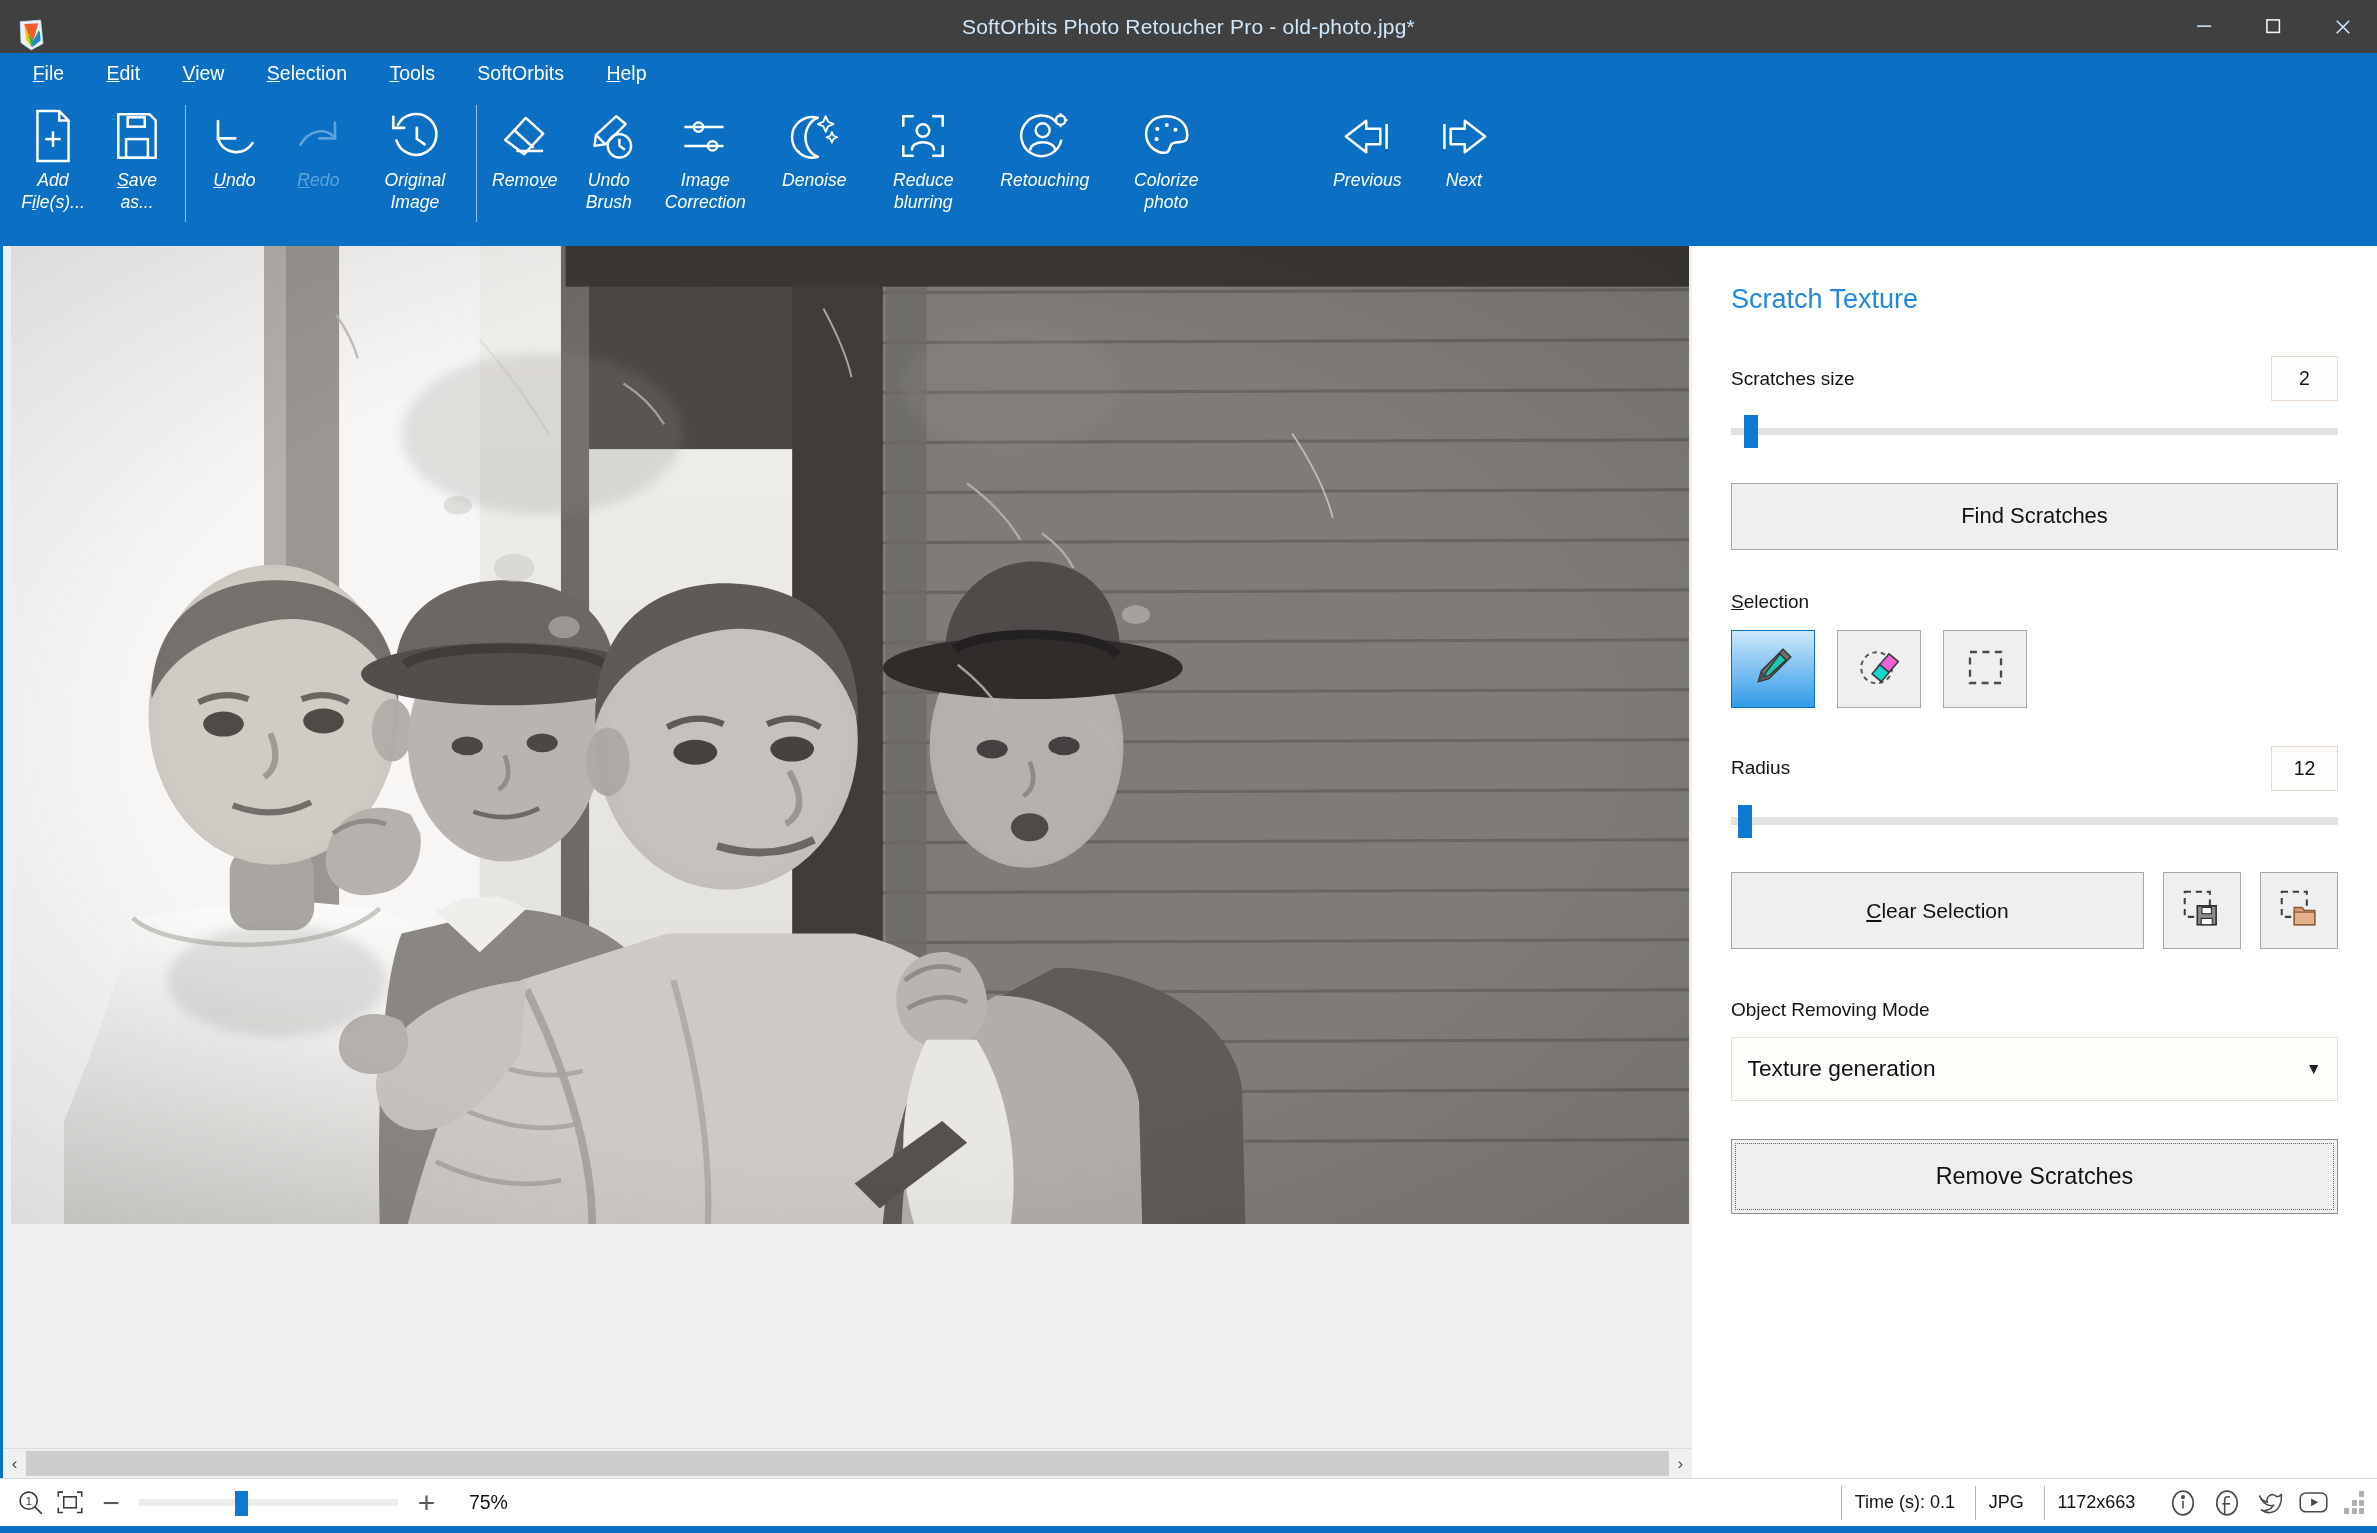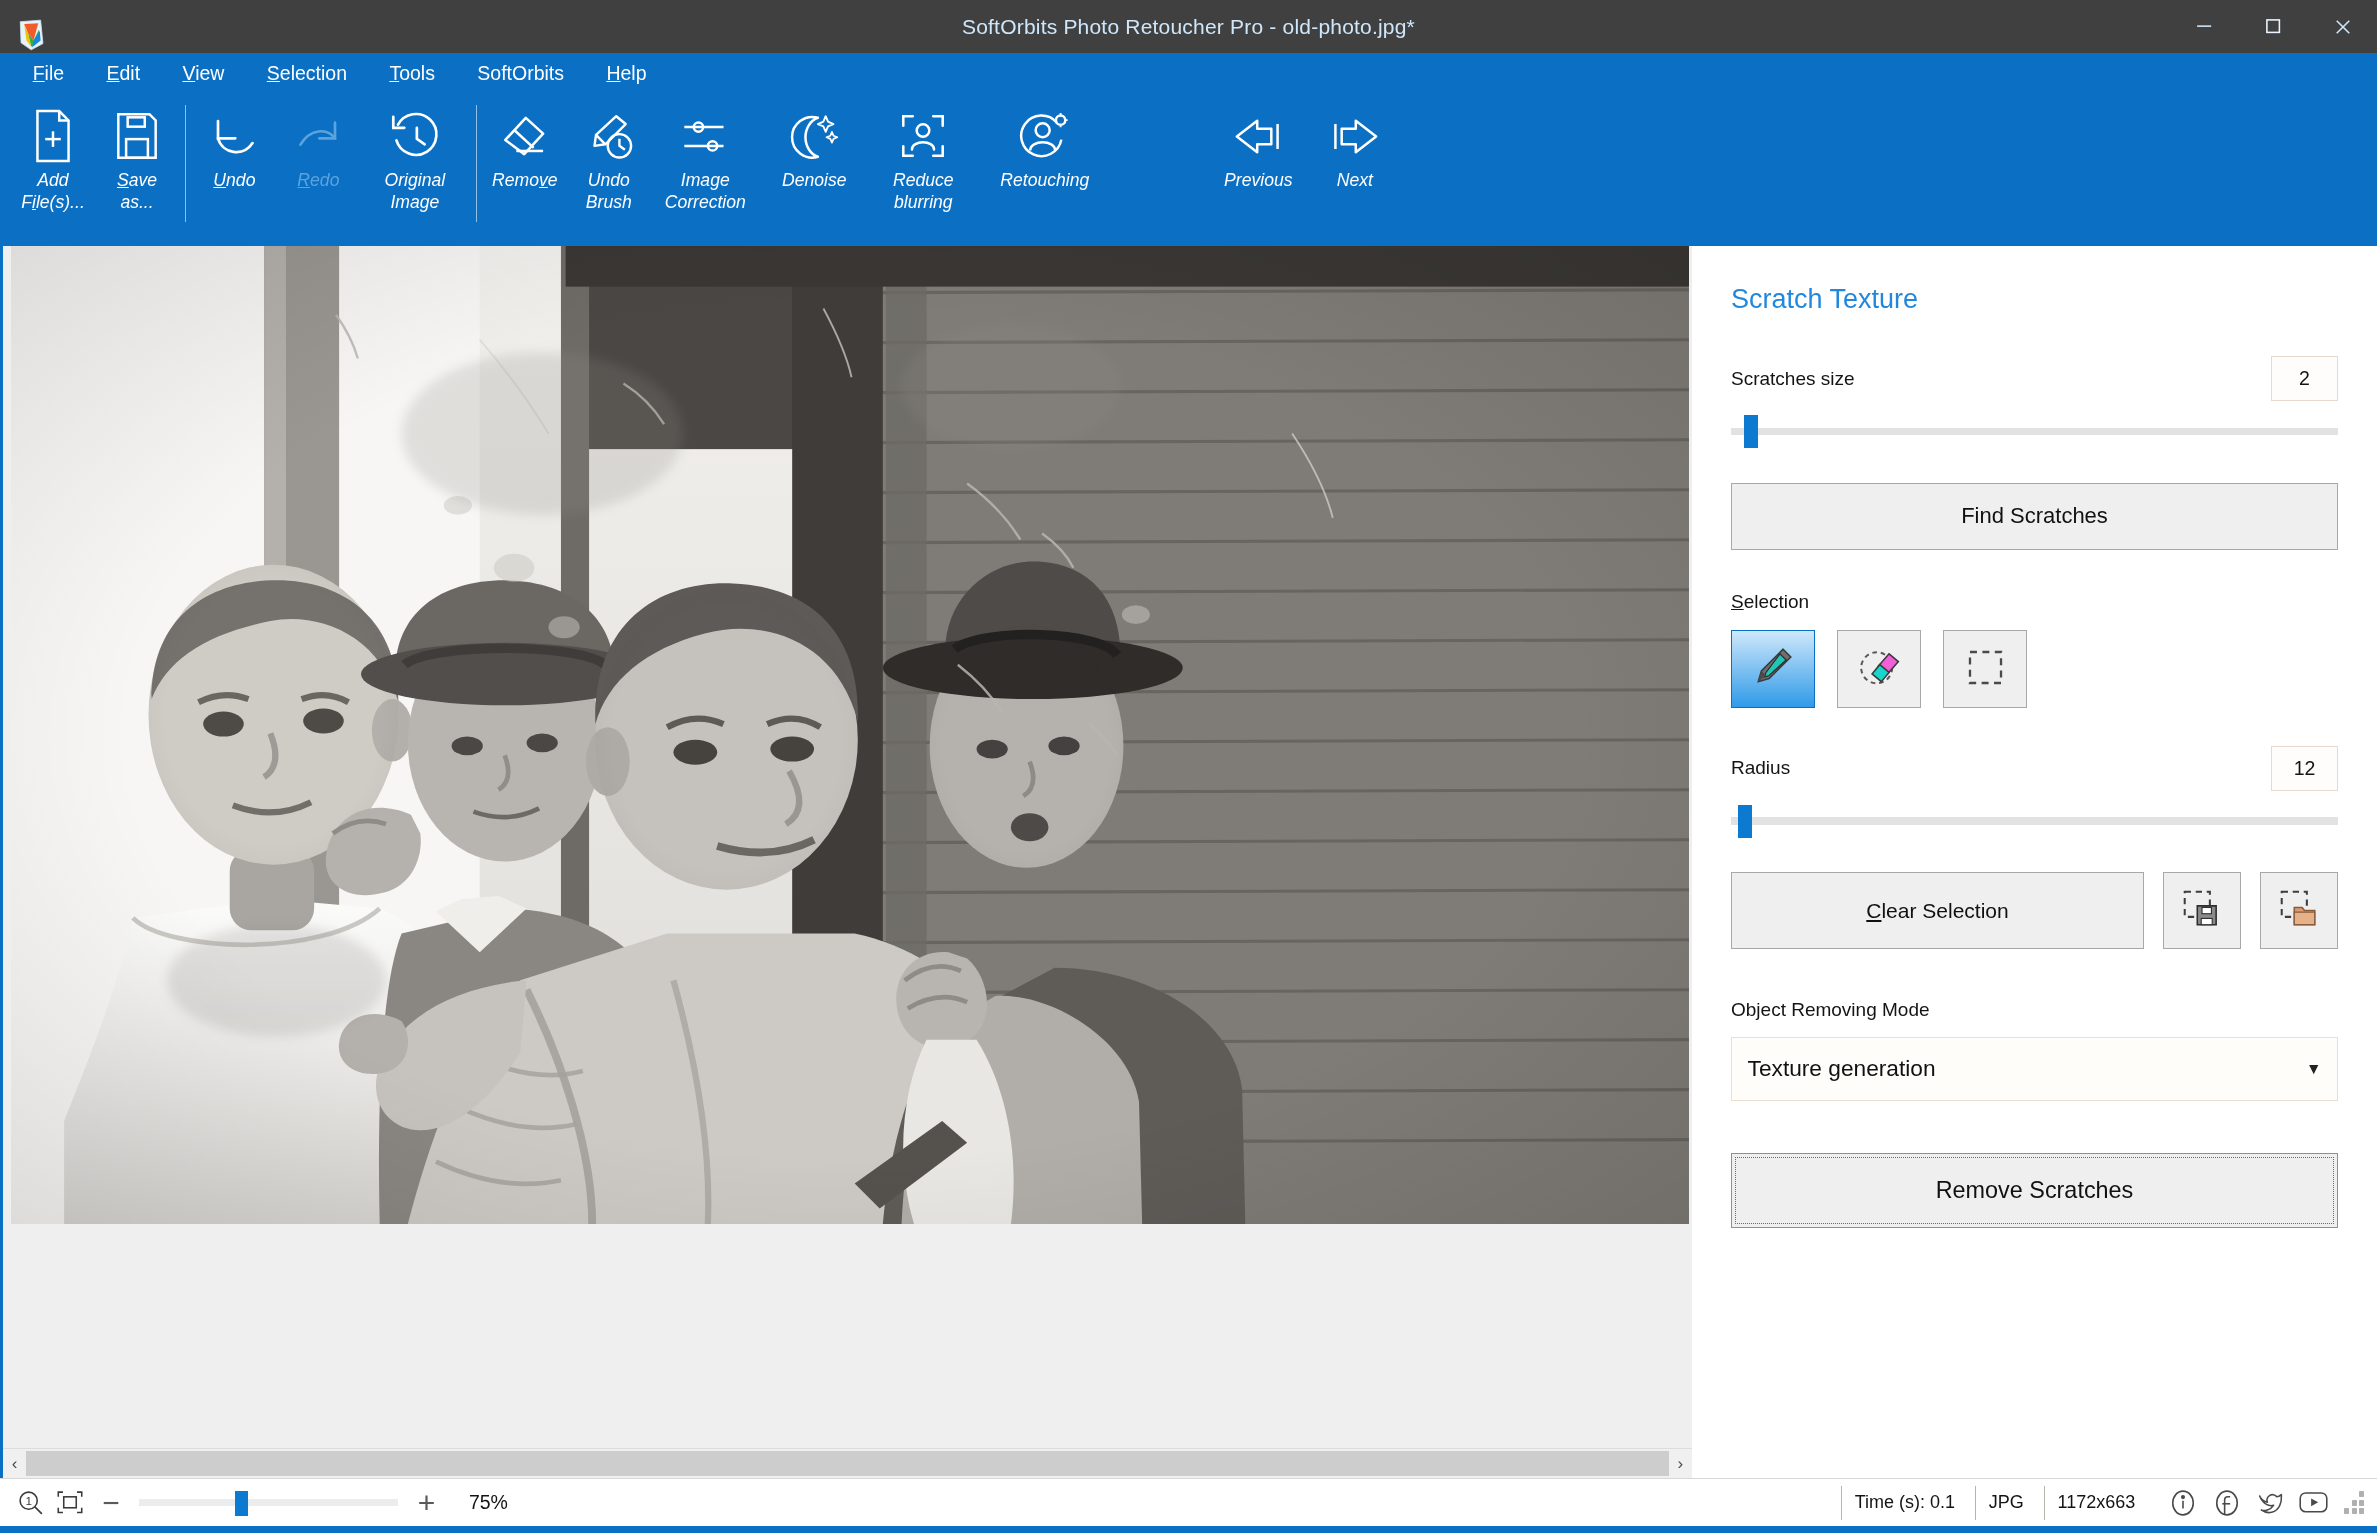--- a/index.html
+++ b/index.html
@@ -230,21 +230,21 @@
     background: #efefef;
     display: flex; align-items: center; justify-content: center;
   }
   .combo {
     width: 100%; height: 64px;
     border: 0.8px solid #e8ded2;
     background: #fffdfa;
     display: flex; align-items: center;
     padding: 0 15.6px;
     font-size: 22.7px; color: #111;
-    margin-bottom: 52px;
+    margin-bottom: 38px;
   }
   .combo .caret { margin-left: auto; font-size: 15.6px; color: #222; }
   .btn-remove {
     width: 100%; height: 75px;
     font-size: 23.4px;
     border: 0.8px solid #8f8f8f;
     position: relative;
   }
   .btn-remove::after {
     content: "";
@@ -477,20 +477,32 @@
           <path d="M48 16 A26 26 0 1 0 54 38"></path>
           <circle cx="30" cy="26" r="9"></circle>
           <path d="M14 52 C14 38, 46 38, 46 52"></path>
           <circle cx="53" cy="13" r="6"></circle>
           <path d="M53 4 v4 M53 18 v4 M44 13 h4 M58 13 h4" stroke-width="2.4"></path>
         </svg>
       </div>
       <div class="tb-lbl"><span>Retouching</span></div>
     </div>
 
+    <div class="tb-btn wide">
+      <div class="tb-ico">
+        <svg width="52" height="52" viewBox="0 0 66 66" fill="none" stroke="#ffffff" stroke-width="3.2" stroke-linejoin="round">
+          <path d="M33 8 C14 8 6 22 8 34 C10 48 24 56 33 54 C40 52 36 44 42 42 C50 39 60 44 60 32 C60 18 50 8 33 8 z"></path>
+          <circle cx="22" cy="24" r="2.6" fill="#ffffff" stroke="none"></circle>
+          <circle cx="34" cy="19" r="2.6" fill="#ffffff" stroke="none"></circle>
+          <circle cx="45" cy="25" r="2.6" fill="#ffffff" stroke="none"></circle>
+          <circle cx="21" cy="37" r="2.6" fill="#ffffff" stroke="none"></circle>
+        </svg>
+      </div>
+      <div class="tb-lbl"><span>Colorize</span><br><span>photo</span></div>
+    </div>
 
     <div class="tb-gap"></div>
 
     <div class="tb-btn wide">
       <div class="tb-ico">
         <svg width="58" height="47" viewBox="0 0 74 60" fill="none" stroke="#ffffff" stroke-width="3.2" stroke-linejoin="round">
           <path d="M36 10 L10 30 L36 50 L36 40 L54 40 L54 20 L36 20 z"></path>
           <line x1="62" y1="14" x2="62" y2="46"></line>
         </svg>
       </div>

